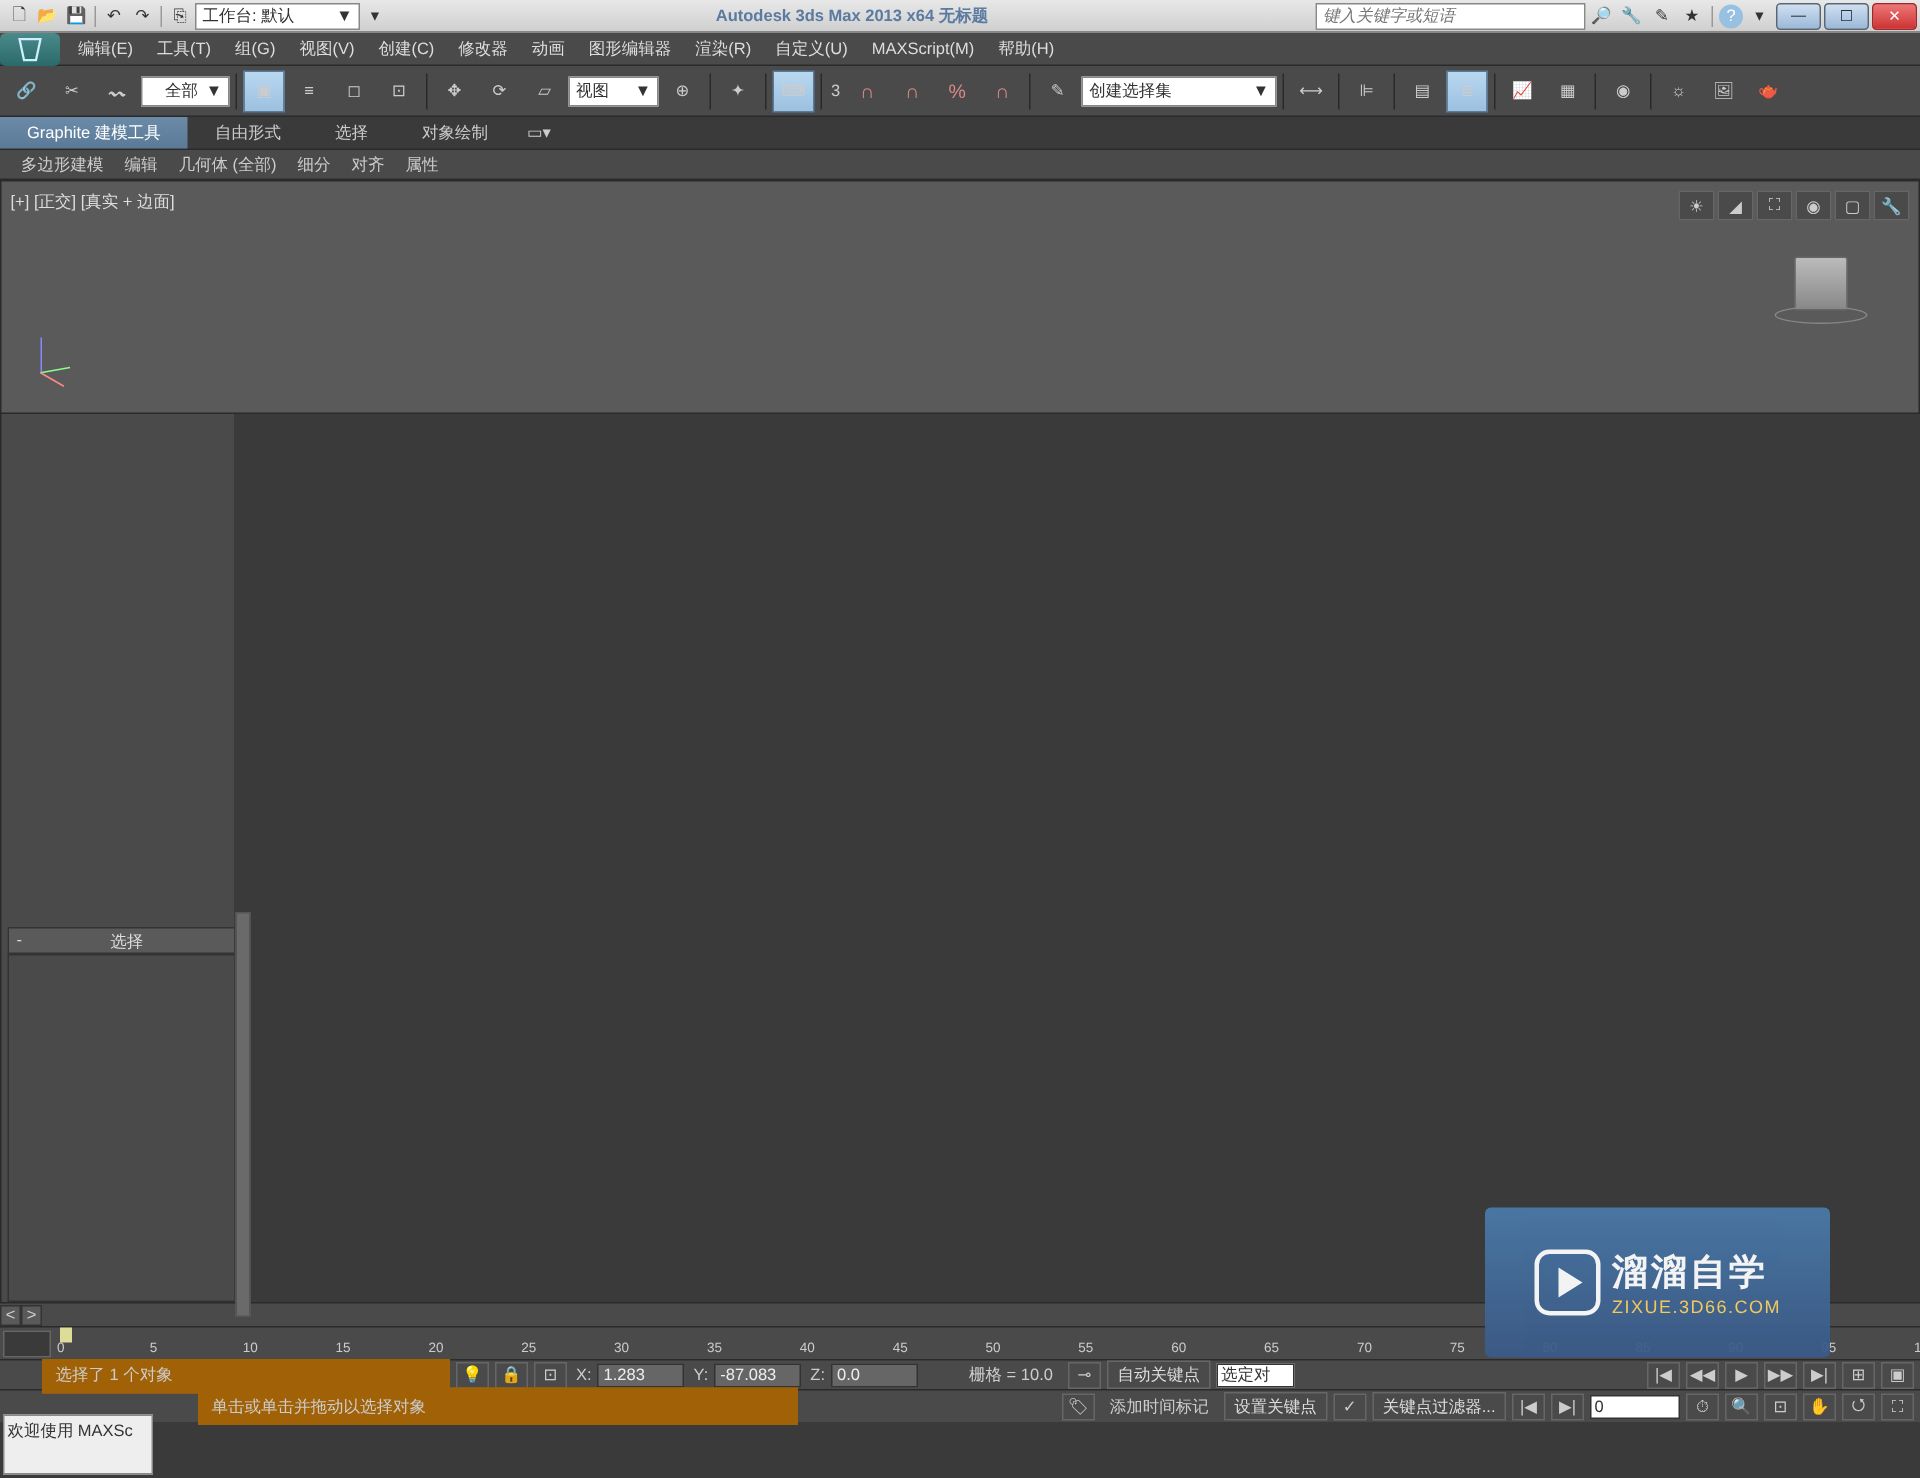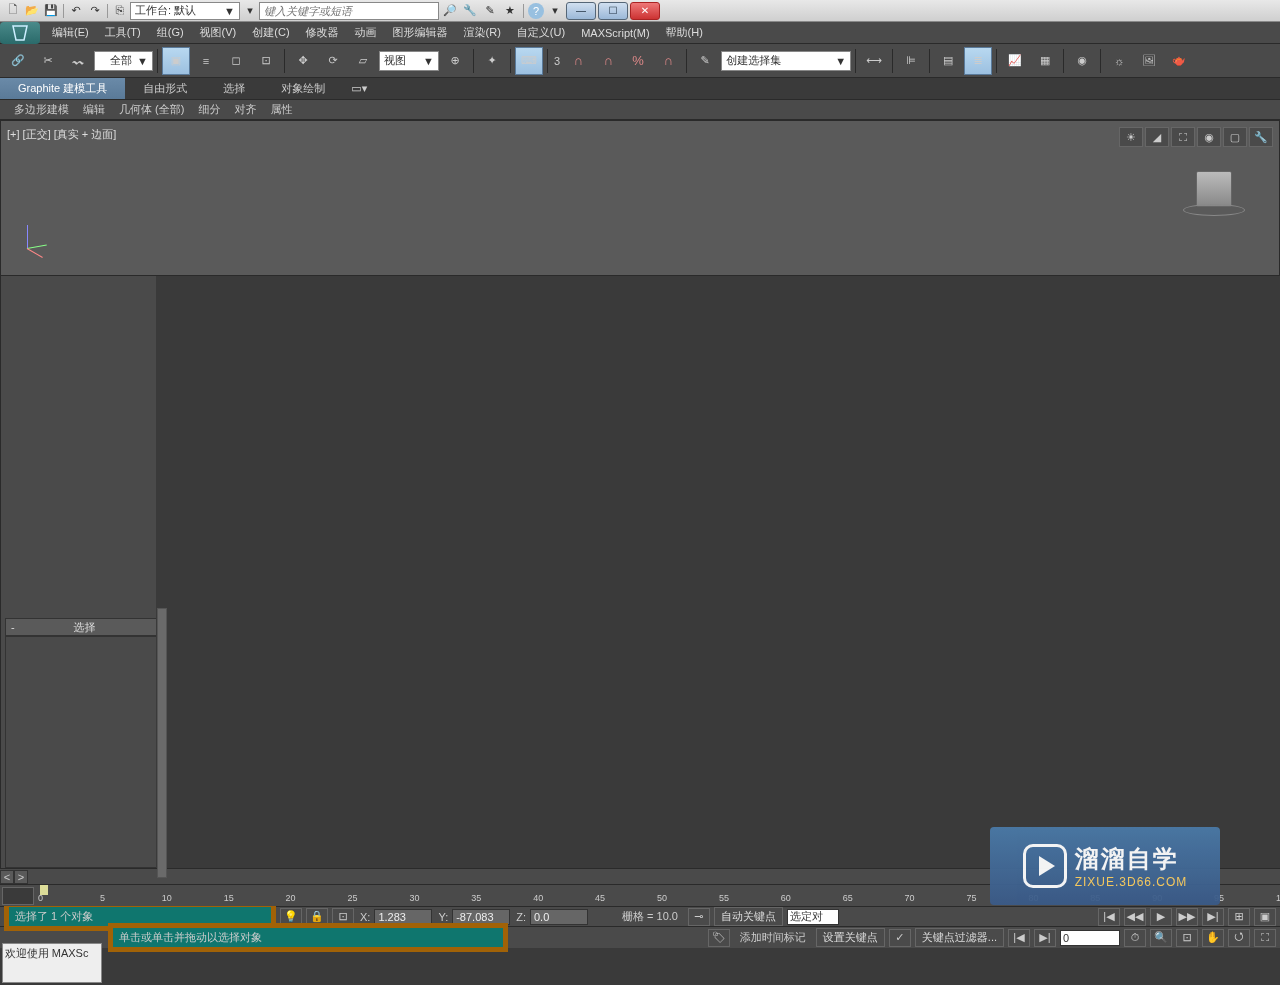--- a/index.html
+++ b/index.html
@@ -94,32 +94,32 @@
 
 .time-ruler { height: 22px; background: #4a4a4a; position: relative; border-top: 1px solid #2a2a2a; }
 .ruler-icon { position: absolute; left: 2px; top: 2px; width: 32px; height: 18px; background: #3a3a3a; border: 1px solid #666; }
 .ruler-marks { position: absolute; left: 38px; right: 4px; top: 0; height: 22px; }
 .ruler-tick { position: absolute; bottom: 4px; font-size: 9px; color: #ccc; }
 .ruler-key { position: absolute; left: 40px; top: 0; width: 8px; height: 10px; background: #dd9; }
 
 
 .status-row1 { height: 20px; background: #4a4a4a; display: flex; align-items: center; gap: 4px; padding: 0 4px; border-top: 1px solid #2a2a2a; }
 .status-row2 { height: 22px; background: #4a4a4a; display: flex; align-items: center; gap: 4px; padding: 0 4px; border-top: 1px solid #2a2a2a; }
-.status-box { background: #0f766e; border: 5px solid #a16207; padding: 2px 6px; color: #ccc; }
+.status-box { background: #a16207; border: 3px solid #a16207; padding: 2px 6px; color: #ccc; margin-left: 24px; }
 .status-selected { width: 272px; }
 .status-prompt { width: 400px; }
 .coord-lbl { color: #ccc; padding-left: 2px; }
 .coord-input { width: 58px; height: 16px; background: #666; border: 1px solid #333; color: #eee; padding: 0 3px; }
 .grid-text { color: #ccc; padding: 0 6px; }
 .status-btn { width: 22px; height: 18px; background: #4a4a4a; border: 1px solid #666; display: flex; align-items: center; justify-content: center; color: #ccc; cursor: pointer; }
 .autokey-btn { padding: 1px 6px; background: #4a4a4a; border: 1px solid #666; color: #ddd; cursor: pointer; }
 .kf-input { width: 60px; height: 16px; background: #fff; border: 1px solid #333; color: #333; padding: 0 2px; }
 
 .maxscript-panel { position: absolute; left: 2px; bottom: 2px; width: 100px; height: 40px; background: #eee; border: 1px solid #888; color: #333; padding: 2px; font-size: 10px; }
-.watermark { position: absolute; right: 60px; bottom: 80px; width: 230px; height: 78px; background: linear-gradient(#4a7aa8,#3a5a88); border-radius: 4px; display: flex; align-items: center; justify-content: center; gap: 8px; opacity: 0.94; }
+.watermark { position: absolute; right: 60px; bottom: 80px; width: 230px; height: 100px; background: linear-gradient(#4a7aa8,#3a5a88); border-radius: 4px; display: flex; align-items: center; justify-content: center; gap: 8px; opacity: 0.94; }
 .wm-play { width: 44px; height: 44px; border: 3px solid #fff; border-radius: 10px; display: flex; align-items: center; justify-content: center; }
 .wm-play-tri { width: 0; height: 0; border-left: 16px solid #fff; border-top: 10px solid transparent; border-bottom: 10px solid transparent; margin-left: 4px; }
 .wm-text { color: #fff; text-align: left; }
 .wm-text-big { font-size: 24px; font-weight: bold; letter-spacing: 2px; }
 .wm-text-sm { font-size: 12px; letter-spacing: 1px; color: #ffd060; }
 </style>
 </head>
 <body>
 
 <div class="titlebar">
@@ -131,20 +131,21 @@
     <div class="tb-icon">↶</div>
     <div class="tb-icon">↷</div>
     <div class="tb-sep"></div>
     <div class="tb-icon">⎘</div>
     <div class="workspace-dd">
       <span>工作台: 默认</span>
       <span style="margin-left:auto">▼</span>
     </div>
     <div class="tb-icon">▾</div>
   </div>
+  <div class="titlebar-center">Autodesk 3ds Max  2013 x64     无标题</div>
   <div class="titlebar-right">
     <input class="searchbox" placeholder="键入关键字或短语" style="">
     <div class="tb-icon">🔎</div>
     <div class="tb-icon">🔧</div>
     <div class="tb-icon">✎</div>
     <div class="tb-icon">★</div>
     <div class="tb-sep"></div>
     <div class="tb-icon" style="background:#98c0e0;border-radius:50%;color:#fff;width:16px;height:16px">?</div>
     <div class="tb-icon">▾</div>
     <div class="win-btn">—</div>

